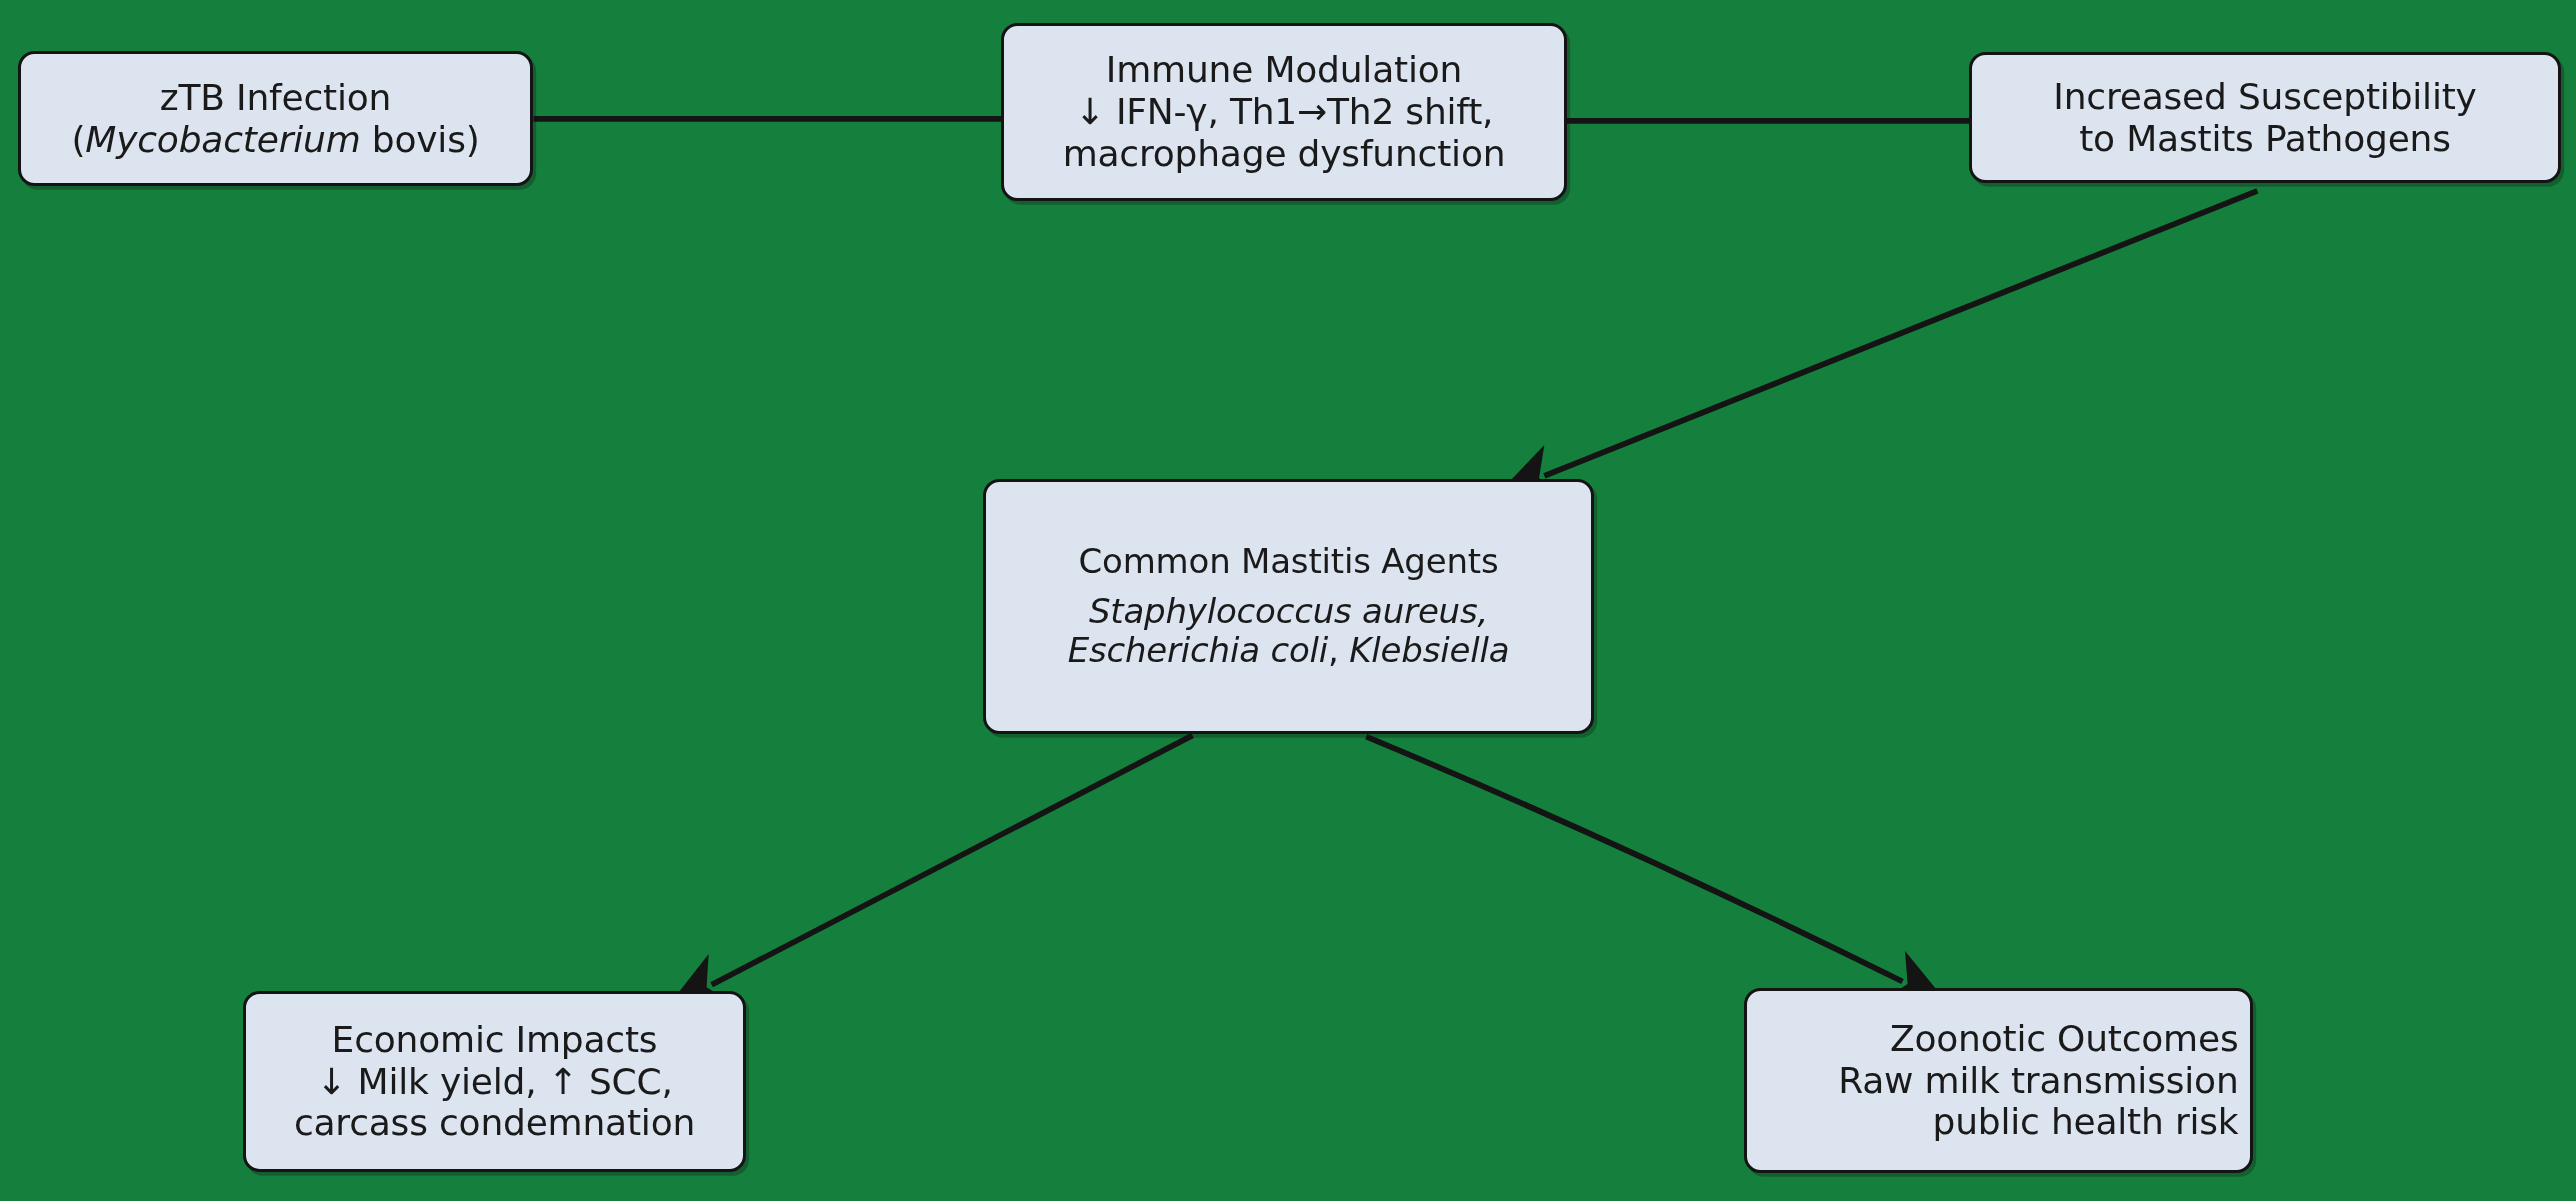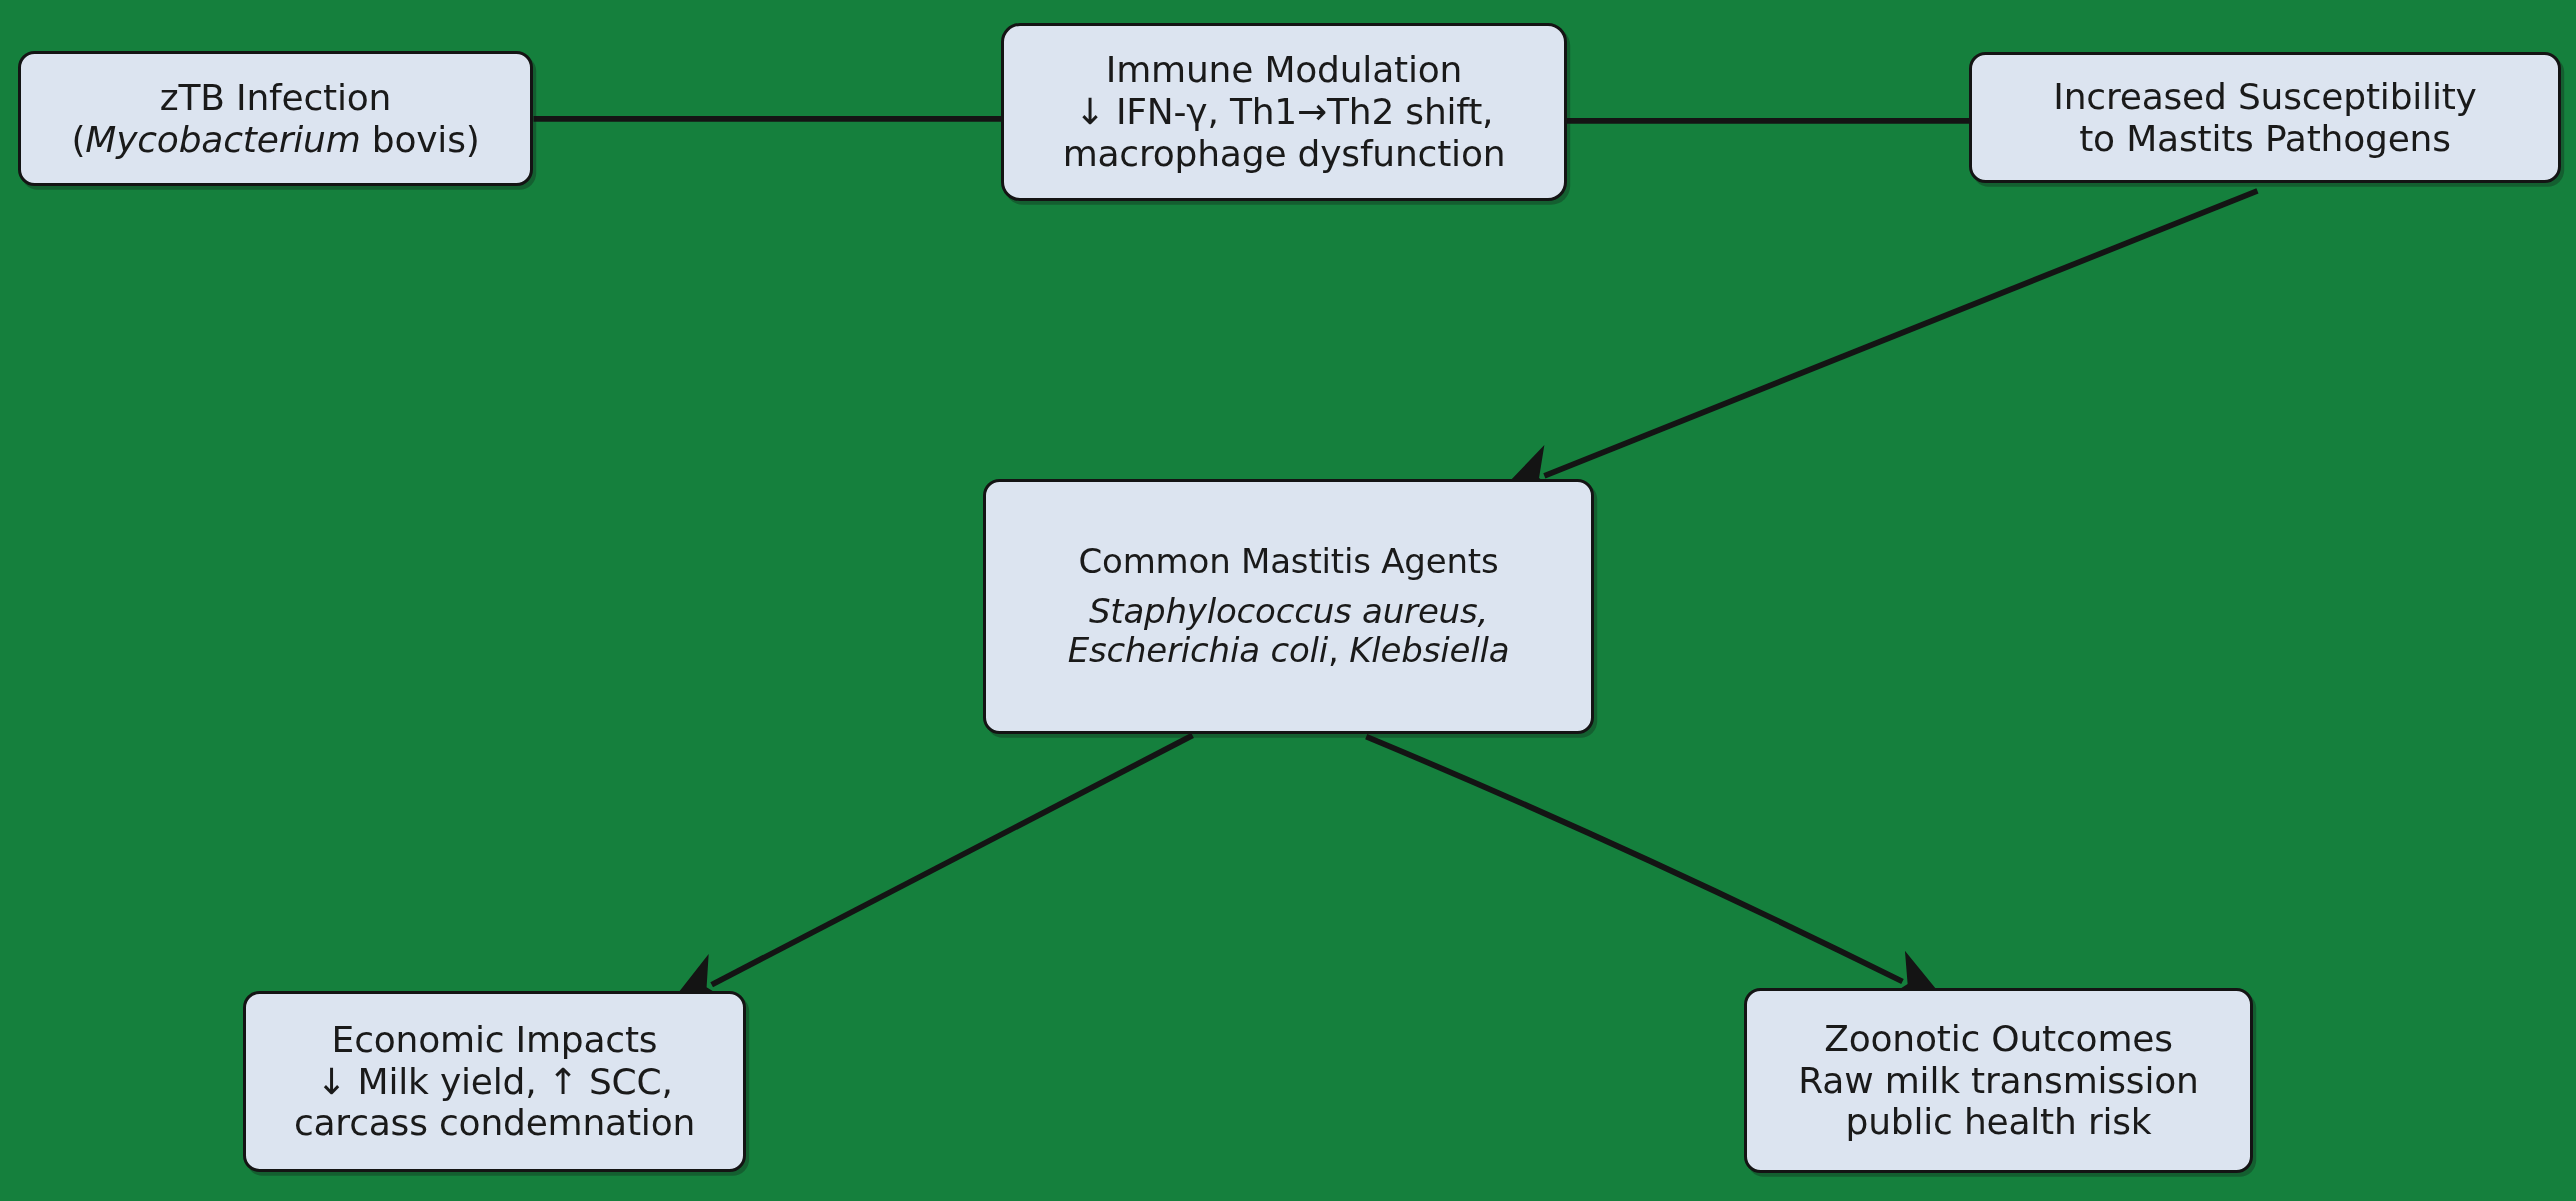--- a/index.html
+++ b/index.html
@@ -47,25 +47,25 @@
     padding: 5.1px 11.5px;
   }
   .node .line {
     display: block;
     white-space: nowrap;
   }
   .node .ital { font-style: italic; }
 
   
   #node-ztb        { left: 18px;   top: 51px;   width: 515px;  height: 135px; }
-  #node-immune     { left: 1001px; top: 23px;   width: 566px;  height: 178px; border-radius: 19px; }
+  #node-immune     { left: 1001px; top: 23px;   width: 566px;  height: 178px; }
   #node-suscept    { left: 1969px; top: 52px;   width: 592px;  height: 131px; }
   #node-agents     { left: 983px; top: 479px;  width: 611px;  height: 255px; font-size: 34px; }
   #node-economic   { left: 243px;  top: 991px; width: 503px;  height: 181px; }
-  #node-zoonotic   { left: 1744px; top: 988px; width: 509px;  height: 185px; }
+  #node-zoonotic   { left: 1744px; top: 988px; width: 509px;  height: 185px; align-items: flex-end; }
 
   #node-agents .line.title { margin-bottom: 10.2px; text-align: center; }
 </style>
 </head>
 <body>
 
 <div id="canvas">
 
   <svg id="edges" viewBox="0 0 4048 1888" width="2576" height="1201" xmlns="http://www.w3.org/2000/svg">
     <defs>

